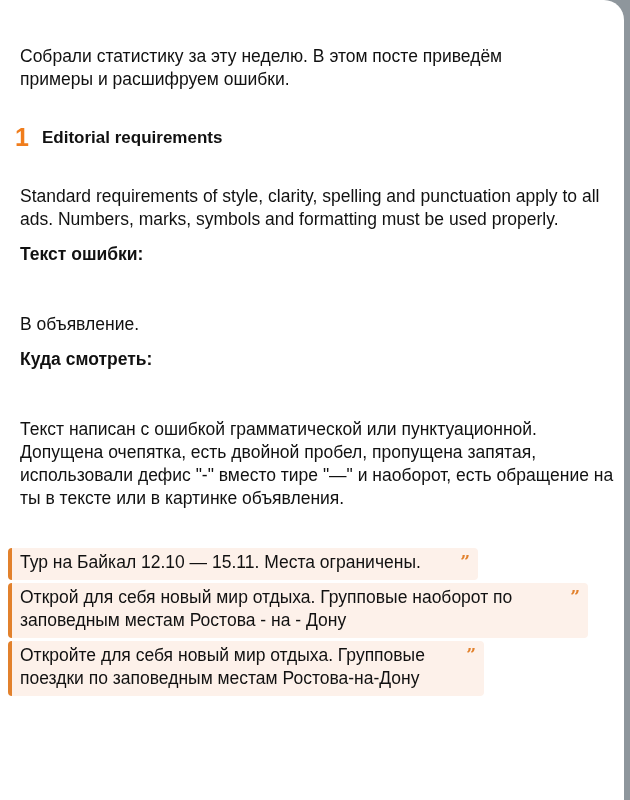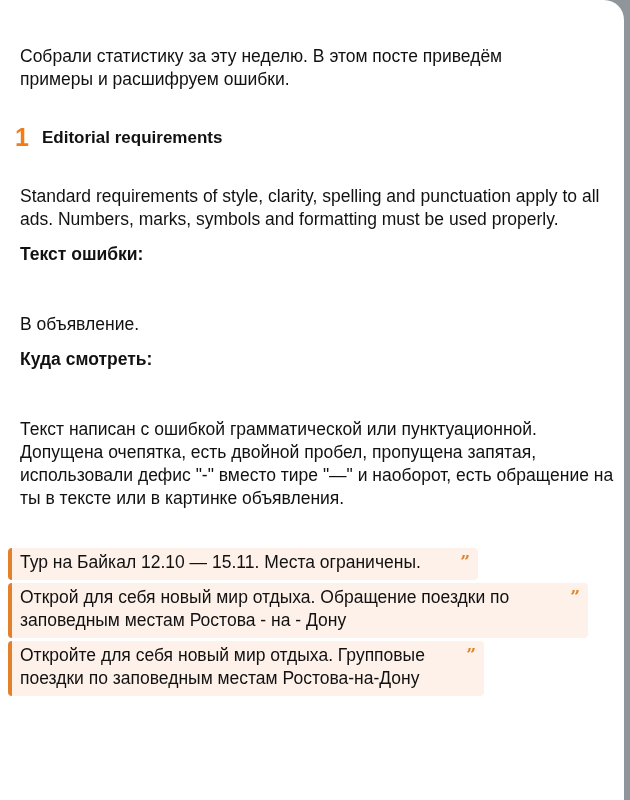--- a/index.html
+++ b/index.html
@@ -115,21 +115,21 @@
 
   <div class="gap"></div>
 
 
   <div class="quote q1">
     <span>Тур на Байкал 12.10 — 15.11. Места ограничены.</span>
     <span class="quote-mark">”</span>
   </div>
 
   <div class="quote q2">
-    <span>Открой для себя новый мир отдыха. Обращение поездки по заповедным местам Ростова - на - Дону</span>
+    <span>Открой для себя новый мир отдыха. Групповые наоборот по заповедным местам Ростова - на - Дону</span>
     <span class="quote-mark">”</span>
   </div>
 
   <div class="quote q3">
     <span>Откройте для себя новый мир отдыха. Групповые поездки по заповедным местам Ростова-на-Дону</span>
     <span class="quote-mark">”</span>
   </div>
 
 </div>
 

